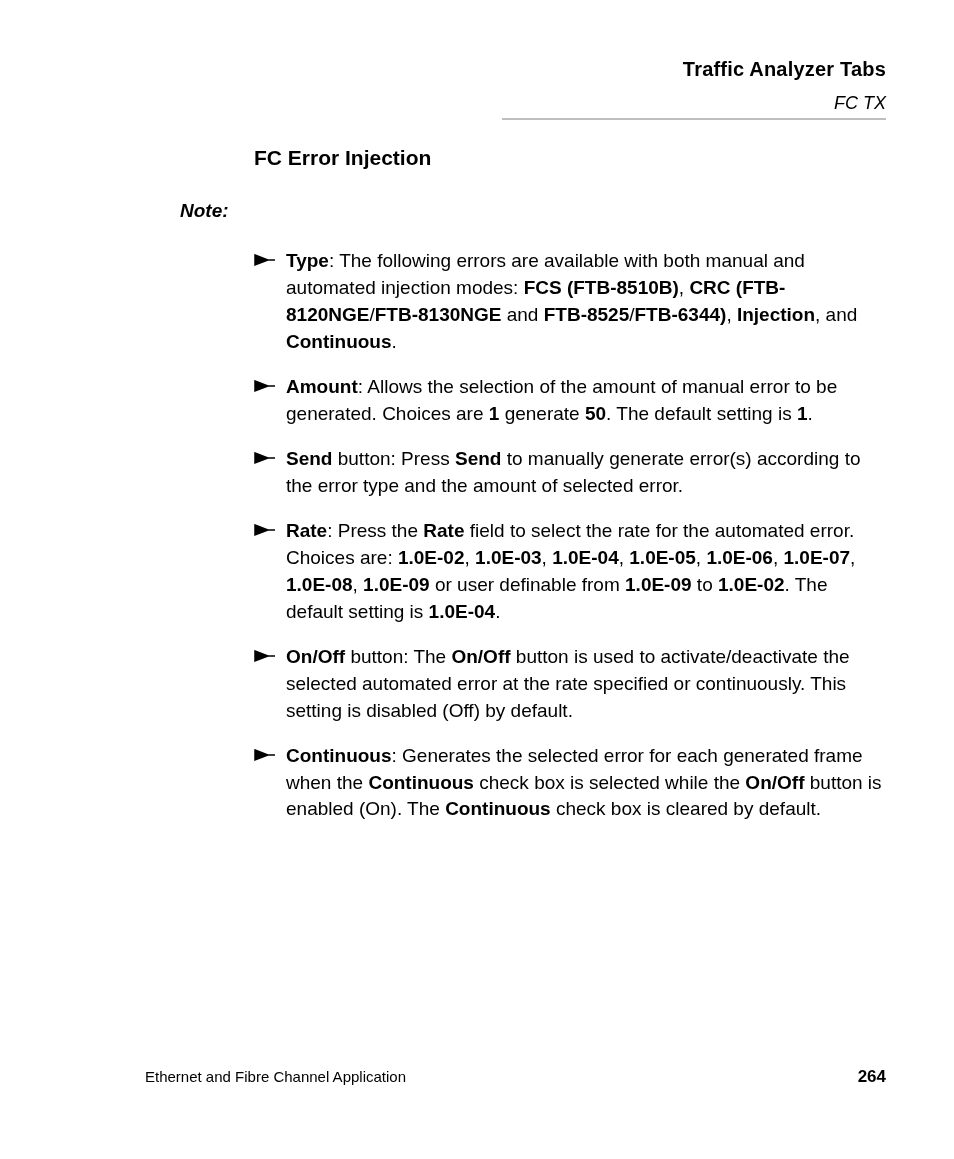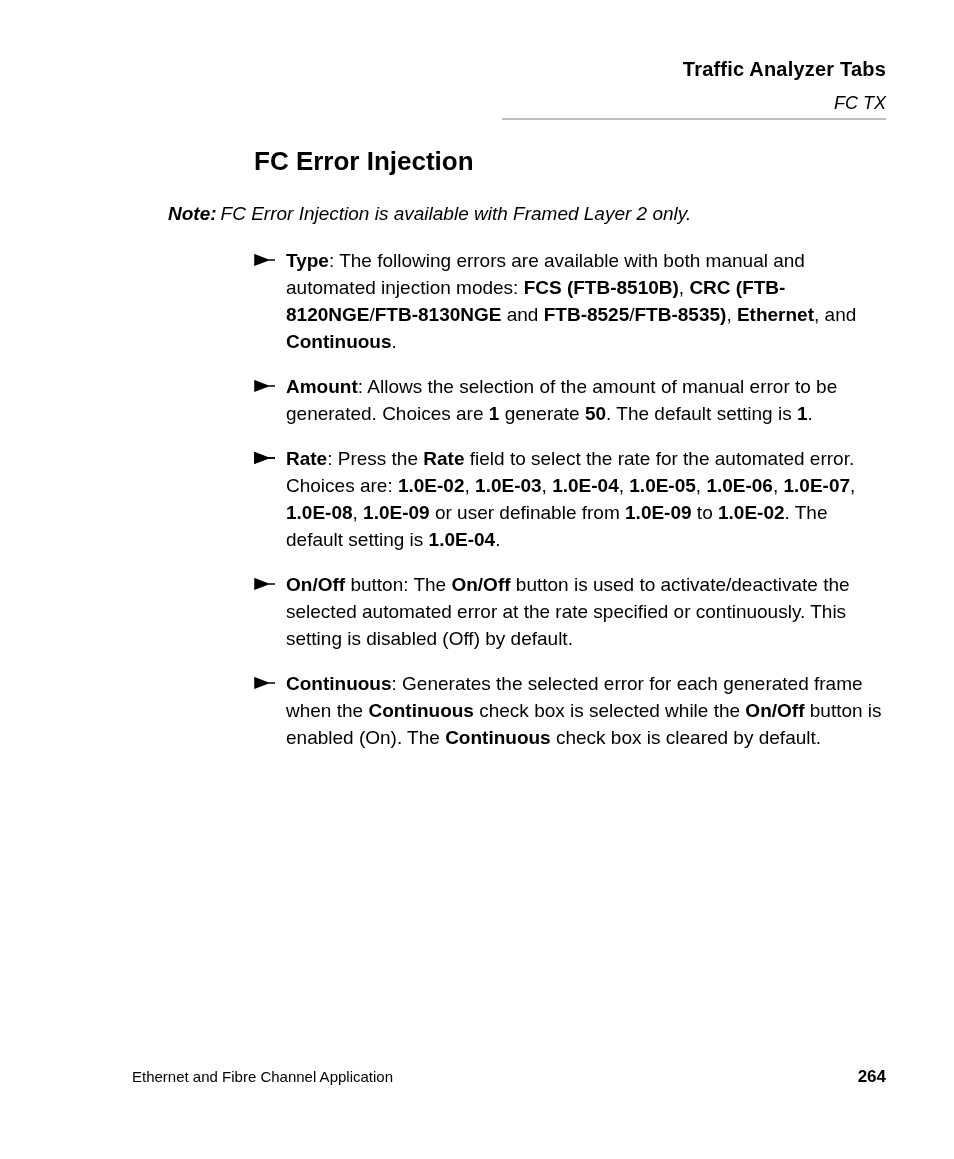--- a/index.html
+++ b/index.html
@@ -38,30 +38,30 @@
     left: 502px;
     right: 68px;
     top: 118px;
     border-top: 2px solid #bfbfbf;
   }
   .title {
     position: absolute;
     left: 254px;
     top: 146px;
     font-weight: 700;
-    font-size: 26px;
+    font-size: 21px;
   }
   .note-row {
     position: absolute;
-    left: 168px;
+    left: 180px;
     right: 68px;
     top: 200px;
     display: flex;
-    align-items: center;
-    gap: 4px;
+    align-items: flex-end;
+    gap: 28px;
   }
   .note-label {
     font-weight: 700;
     font-style: italic;
     font-size: 19px;
     flex: 0 0 auto;
   }
   .note-text {
     font-style: italic;
     font-size: 19px;
@@ -84,21 +84,21 @@
     position: absolute;
     left: -4px;
     top: 4px;
     width: 22px;
     height: 16px;
   }
   .bullet .arrow svg { display: block; }
   .bullet b { font-weight: 700; }
   .footer {
     position: absolute;
-    left: 132px;
+    left: 145px;
     right: 68px;
     bottom: 72px;
     display: flex;
     justify-content: space-between;
     align-items: baseline;
     font-size: 15px;
   }
   .footer .pnum { font-weight: 700; font-size: 17px; }
 </style>
 </head>
@@ -109,52 +109,54 @@
   <div class="header">
     <div class="chapter">Traffic Analyzer Tabs</div>
     <div class="section">FC TX</div>
   </div>
   <div class="header-rule"></div>
 
   <div class="title">FC Error Injection</div>
 
   <div class="note-row">
     <div class="note-label">Note:</div>
-    <div class="note-text">FC Error Injection is available with Framed Layer 2 only.</div>
   </div>
 
   <div class="bullets">
 
     <div class="bullet">
       <span class="arrow">
         <svg viewBox="0 0 22 16" width="22" height="16">
             <path d="M1 3 L14 8 L1 13 Z M14 8 L21 8" fill="#000" stroke="#000" stroke-width="1.5"></path>
           </svg>
       </span>
       <span>
-        <b>Type</b><span>: The following errors are available with both manual and automated injection modes: </span><b>FCS (FTB-8510B)</b><span>, </span><b>CRC (FTB-8120NGE</b><span>/</span><b>FTB-8130NGE</b><span> and </span><b>FTB-8525</b><span>/</span><b>FTB-8535)</b><span>, </span><b>Ethernet</b><span>, and </span><b>Continuous</b><span>.</span>
+        <b>Type</b><span>: The following errors are available with both manual and automated injection modes: </span><b>FCS (FTB-8510B)</b><span>, </span><b>CRC (FTB-8120NGE</b><span>/</span><b>FTB-8130NGE</b><span> and </span><b>FTB-8525</b><span>/</span><b>FTB-6344)</b><span>, </span><b>Injection</b><span>, and </span><b>Continuous</b><span>.</span>
       </span>
     </div>
 
     <div class="bullet">
       <span class="arrow">
         <svg viewBox="0 0 22 16" width="22" height="16">
             <path d="M1 3 L14 8 L1 13 Z M14 8 L21 8" fill="#000" stroke="#000" stroke-width="1.5"></path>
           </svg>
       </span>
       <span>
         <b>Amount</b><span>: Allows the selection of the amount of manual error to be generated. Choices are </span><b>1</b><span> generate </span><b>50</b><span>. The default setting is </span><b>1</b><span>.</span>
       </span>
     </div>
 
     <div class="bullet">
       <span class="arrow">
         <svg viewBox="0 0 22 16" width="22" height="16">
             <path d="M1 3 L14 8 L1 13 Z M14 8 L21 8" fill="#000" stroke="#000" stroke-width="1.5"></path>
           </svg>
+      </span>
+      <span>
+        <b>Send</b><span> button: Press </span><b>Send</b><span> to manually generate error(s) according to the error type and the amount of selected error.</span>
       </span>
     </div>
 
     <div class="bullet">
       <span class="arrow">
         <svg viewBox="0 0 22 16" width="22" height="16">
             <path d="M1 3 L14 8 L1 13 Z M14 8 L21 8" fill="#000" stroke="#000" stroke-width="1.5"></path>
           </svg>
       </span>
       <span>

